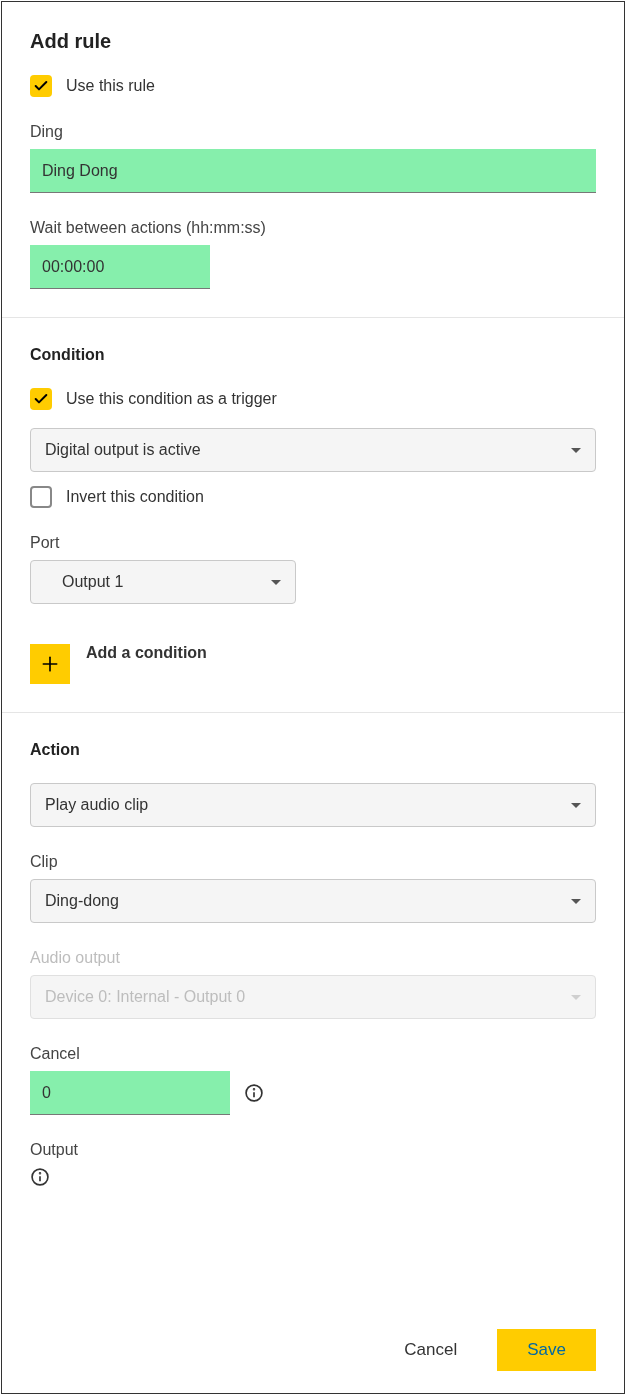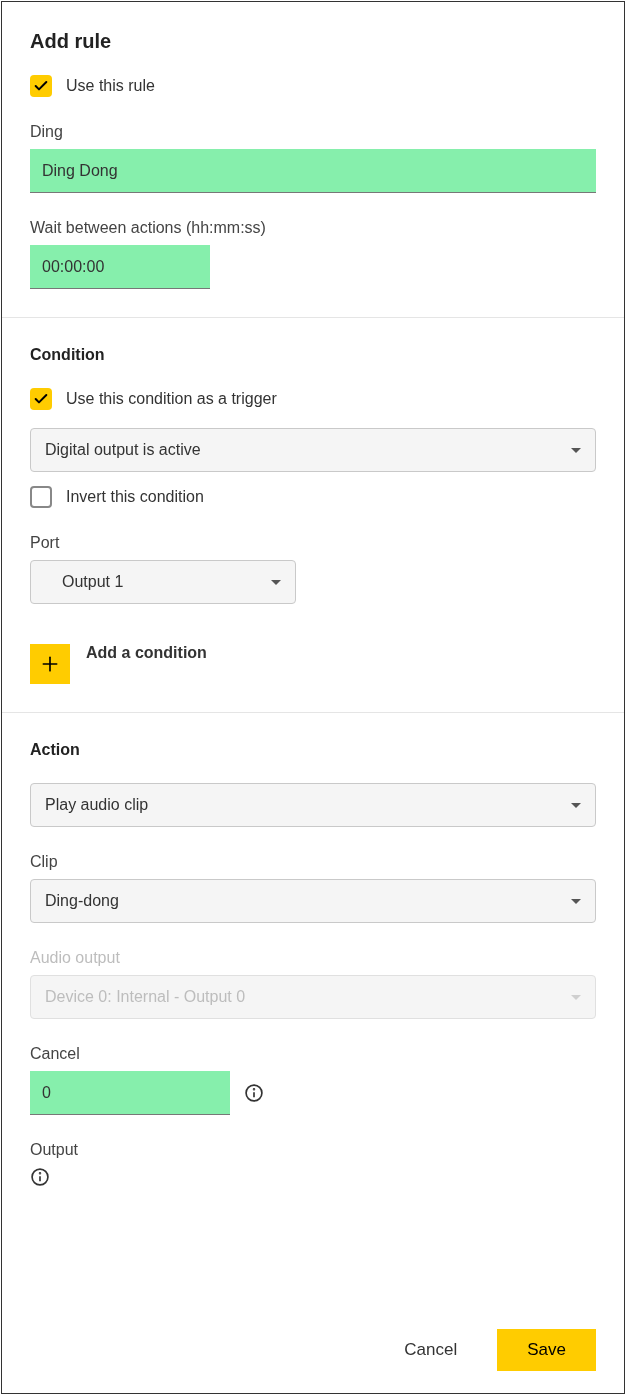--- a/index.html
+++ b/index.html
@@ -122,21 +122,21 @@
     position:absolute;
     bottom:22px; right:28px;
     display:flex;
     gap:34px;
     align-items:center;
   }
   .btn-cancel {
     font-size:17px; color:#333; background:none; border:none; cursor:pointer;
   }
   .btn-save {
-    font-size:17px; color:#000000; background:#ffcc00; border:none;
+    font-size:17px; color:#0369a1; background:#ffcc00; border:none;
     padding:11px 30px; cursor:pointer;
   }
 </style>
 </head>
 <body>
 
 <div class="panel">
 
   <div class="section">
     <h1 class="title">Add rule</h1>

